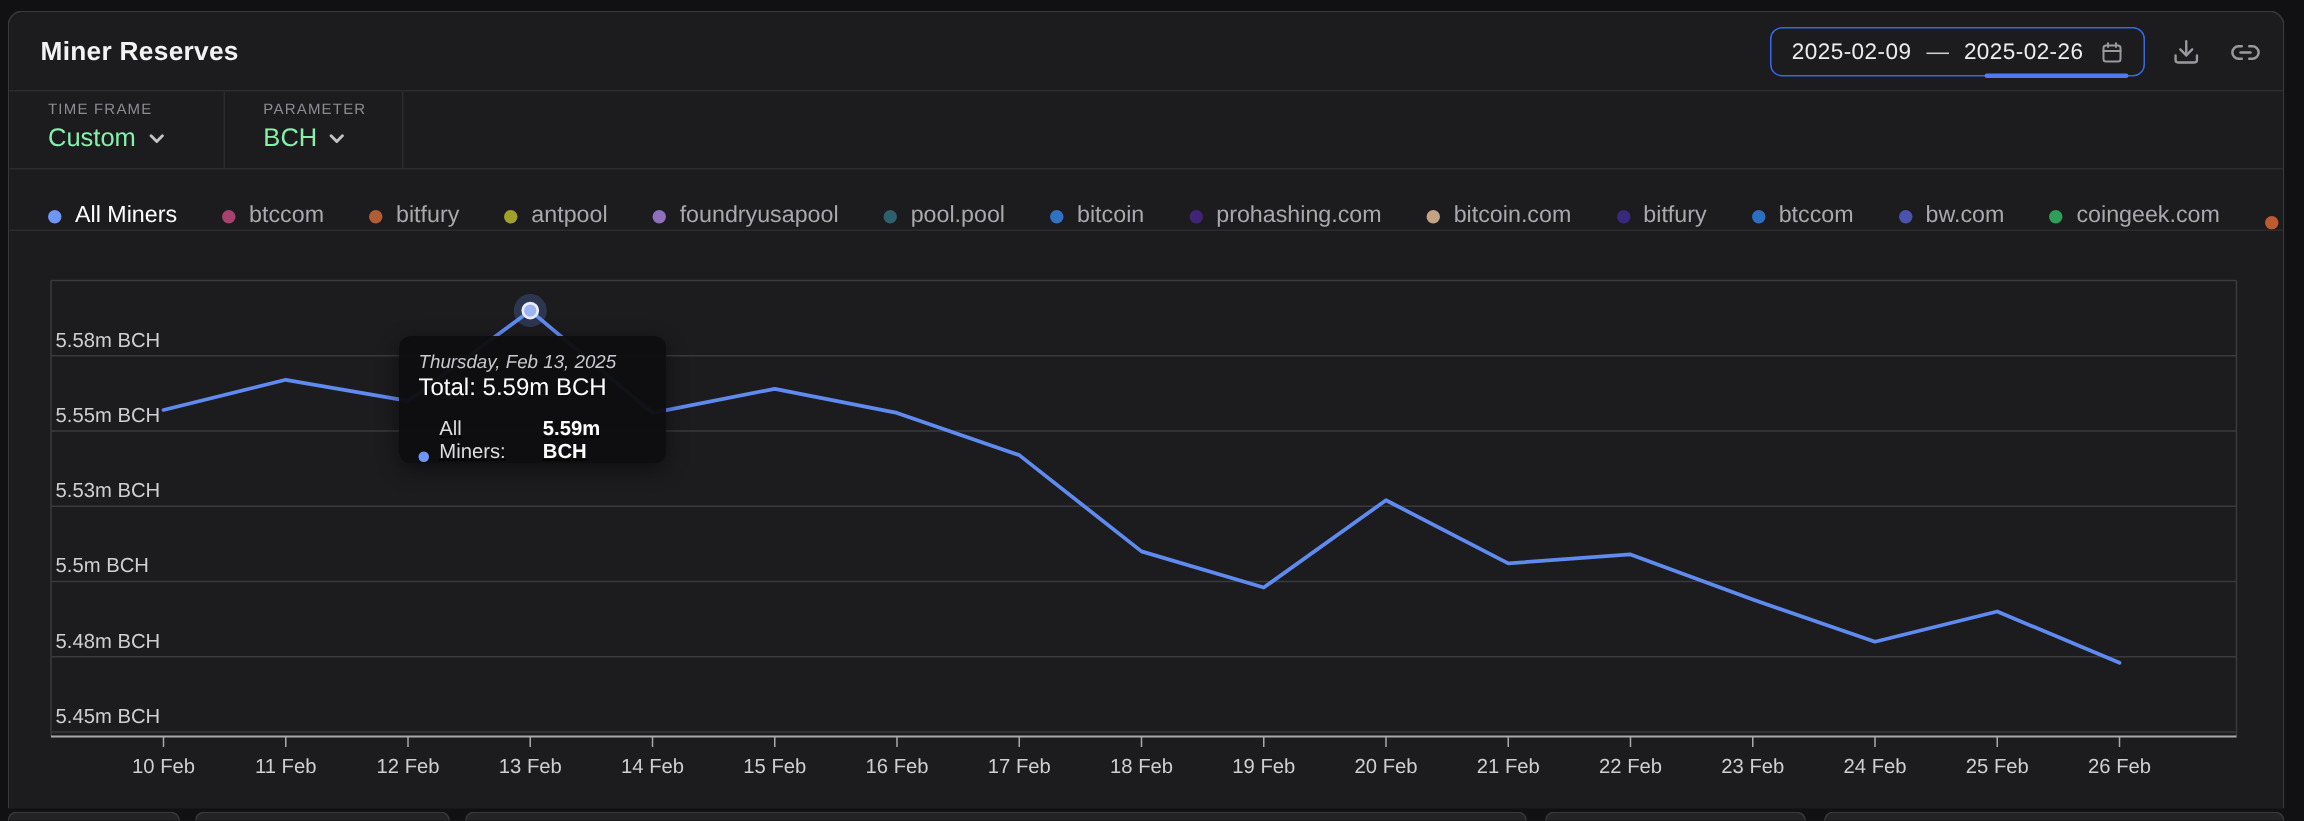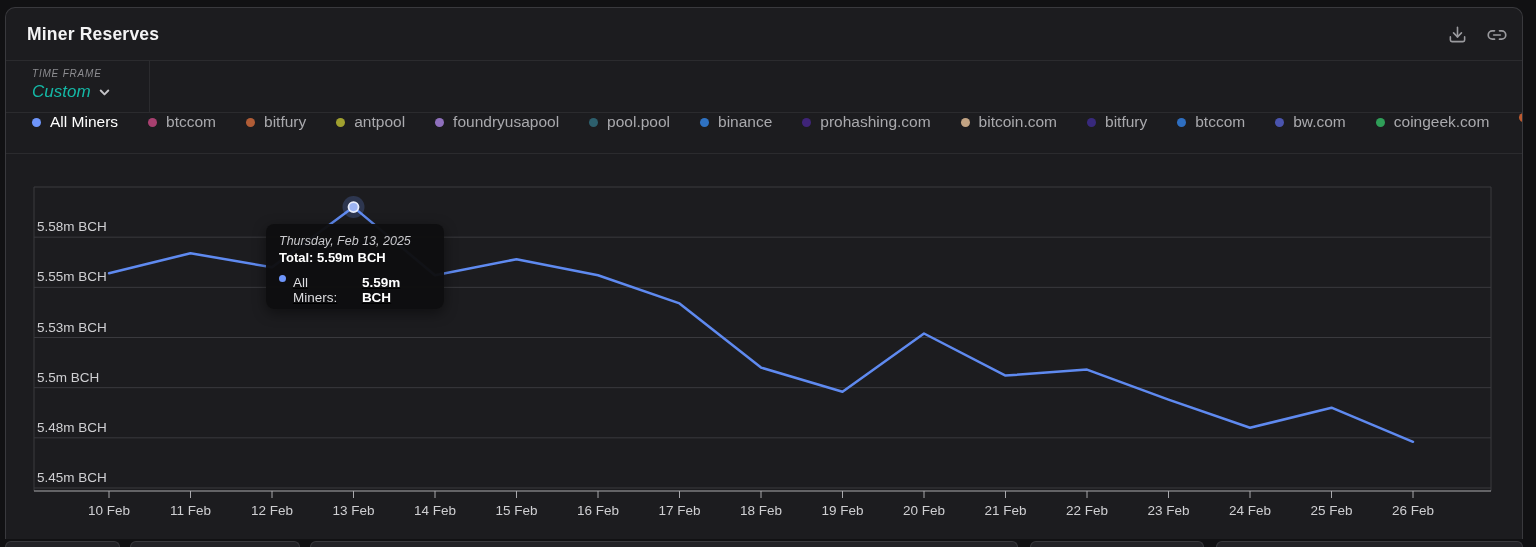--- a/index.html
+++ b/index.html
@@ -18,60 +18,74 @@
   .daterange { display:flex; align-items:center; gap:10px; height:33px;
                padding:0 12px 0 14px; border:1.5px solid #3a67e8; border-radius:8px;
                position:relative; cursor:pointer; }
   .daterange .dt { font-size:15px; color:#ececee; letter-spacing:.3px; }
   .daterange .dash { color:#cfcfd2; font-size:15px; }
   .dr-underline { position:absolute; right:10px; bottom:-1.5px; width:96px; height:3px;
                   background:#4a7cf5; border-radius:2px; }
   .icon-btn { width:26px; height:26px; display:flex; align-items:center;
               justify-content:center; color:#9a9a9e; cursor:pointer; }
   
-  .controls { height:52px; border-bottom:1px solid #2b2b2e; display:flex;font-style:italic; }
+  .controls { height:52px; border-bottom:1px solid #2b2b2e; display:flex; }
   .ctrl { padding:7px 0 0 26px; border-right:1px solid #2b2b2e; cursor:pointer; }
   .ctrl .lbl { font-size:10px; color:#8d8d91; letter-spacing:.8px; }
-  .ctrl .val { margin-top:3px; font-size:17px; color:#14b8a6; display:flex;
+  .ctrl .val { margin-top:3px; font-size:17px; color:#86efac; display:flex;
                align-items:center; gap:7px; }
   .chev { color:#c2c2c6; display:flex; }
   
   .legend { height:41px; border-bottom:1px solid #2b2b2e; display:flex;
-            align-items:flex-start; padding-left:26px; gap:30px; white-space:nowrap;
+            align-items:flex-end; padding-left:26px; gap:30px; white-space:nowrap;
             overflow:hidden; }
   .leg-item { display:flex; align-items:center; gap:9px; cursor:pointer; flex:none; }
   .leg-dot { width:9px; height:9px; border-radius:50%; }
   .leg-lab { font-size:15.5px; color:#a9a9ad; }
   .leg-item.active .leg-lab { color:#ffffff; }
   
   .chart-wrap { position:absolute; left:0; top:140px; width:1518px; height:392px; }
   
   .tooltip { position:absolute; left:260px; top:216px; width:178px; height:85px;
              background:rgba(14,14,16,.97); border-radius:8px; padding:10px 12px 0 13px;
              box-shadow:0 4px 14px rgba(0,0,0,.45); z-index:5; }
   .tt-date { font-size:12.5px; color:#c9c9cd;font-style:italic; }
-  .tt-total { font-size:13px; font-weight:bold; color:#fff; margin-top:2px; }
-  .tt-row { margin-top:10px; display:flex; align-items:flex-start; gap:7px;text-decoration:underline; }
+  .tt-total { font-size:16px; font-weight:normal; color:#fff; margin-top:2px; }
+  .tt-row { margin-top:10px; display:flex; align-items:flex-end; gap:7px;text-decoration:underline; }
   .tt-dot { width:7px; height:7px; border-radius:50%; }
   .tt-name { font-size:13.5px; color:#dcdcdf; }
   .tt-val { font-size:13.5px; font-weight:bold; color:#fff; }
   
   .strip { position:absolute; left:0; top:541px; width:1536px; height:6px; }
   .strip .seg { position:absolute; top:0; height:6px; background:#232327;
                 border:1px solid #39393d; border-bottom:none;
                 border-radius:8px 8px 0 0; }
 </style>
 </head>
 <body>
 
 <div class="card">
 
   <div class="hdr">
     <div class="title">Miner Reserves</div>
     <div class="hdr-right">
+      <div class="daterange">
+        <span class="dt">2025-02-09</span>
+        <span class="dash">—</span>
+        <span class="dt">2025-02-26</span>
+        <span class="icon-btn" style="width:18px;height:18px">
+          <svg width="16" height="16" viewBox="0 0 24 24" fill="none" stroke="currentColor" stroke-width="2" stroke-linecap="round">
+            <rect x="3.5" y="5" width="17" height="16" rx="2.5"></rect>
+            <line x1="8" y1="2.8" x2="8" y2="6.5"></line>
+              <line x1="16" y1="2.8" x2="16" y2="6.5"></line>
+            <line x1="3.5" y1="10.5" x2="20.5" y2="10.5"></line>
+          </svg>
+        </span>
+        <div class="dr-underline"></div>
+      </div>
       <div class="icon-btn">
         <svg width="19" height="19" viewBox="0 0 24 24" fill="none" stroke="currentColor" stroke-width="2" stroke-linecap="round" stroke-linejoin="round">
           <path d="M21 15v4a2 2 0 0 1-2 2H5a2 2 0 0 1-2-2v-4"></path>
           <polyline points="7 10 12 15 17 10"></polyline>
             <line x1="12" y1="15" x2="12" y2="3"></line>
         </svg>
       </div>
       <div class="icon-btn">
         <svg width="20" height="20" viewBox="0 0 24 24" fill="none" stroke="currentColor" stroke-width="2" stroke-linecap="round">
           <path d="M15 7h2.5a5 5 0 0 1 0 10H15"></path>
@@ -87,20 +101,31 @@
         <div class="lbl">TIME FRAME</div>
         <div class="val">
           <span>Custom</span>
           <span class="chev">
             <svg width="13" height="13" viewBox="0 0 12 12" fill="none" stroke="currentColor" stroke-width="1.8" stroke-linecap="round" stroke-linejoin="round">
               <path d="M2.5 4.2 6 7.7l3.5-3.5"></path>
             </svg>
           </span>
         </div>
       </div>
+      <div class="ctrl" style="padding-right: 24px;">
+        <div class="lbl">PARAMETER</div>
+        <div class="val">
+          <span>BCH</span>
+          <span class="chev">
+            <svg width="13" height="13" viewBox="0 0 12 12" fill="none" stroke="currentColor" stroke-width="1.8" stroke-linecap="round" stroke-linejoin="round">
+              <path d="M2.5 4.2 6 7.7l3.5-3.5"></path>
+            </svg>
+          </span>
+        </div>
+      </div>
     </div>
 
   <div class="legend">
       <div class="leg-item active">
         <span class="leg-dot" style="background: rgb(110, 149, 250);"></span>
         <span class="leg-lab">All Miners</span>
       </div>
       <div class="leg-item">
         <span class="leg-dot" style="background: rgb(168, 64, 112);"></span>
         <span class="leg-lab">btccom</span>
@@ -116,21 +141,21 @@
       <div class="leg-item">
         <span class="leg-dot" style="background: rgb(143, 112, 189);"></span>
         <span class="leg-lab">foundryusapool</span>
       </div>
       <div class="leg-item">
         <span class="leg-dot" style="background: rgb(45, 95, 109);"></span>
         <span class="leg-lab">pool.pool</span>
       </div>
       <div class="leg-item">
         <span class="leg-dot" style="background: rgb(47, 114, 194);"></span>
-        <span class="leg-lab">binance</span>
+        <span class="leg-lab">bitcoin</span>
       </div>
       <div class="leg-item">
         <span class="leg-dot" style="background: rgb(63, 36, 120);"></span>
         <span class="leg-lab">prohashing.com</span>
       </div>
       <div class="leg-item">
         <span class="leg-dot" style="background: rgb(194, 163, 131);"></span>
         <span class="leg-lab">bitcoin.com</span>
       </div>
       <div class="leg-item">

